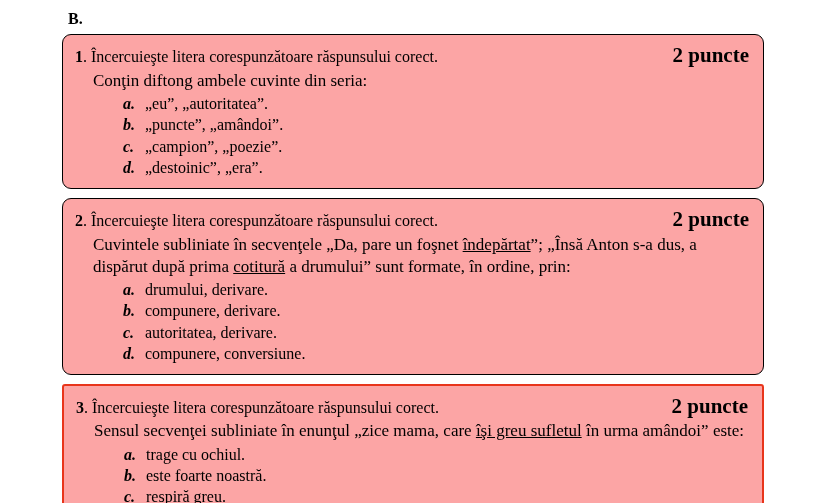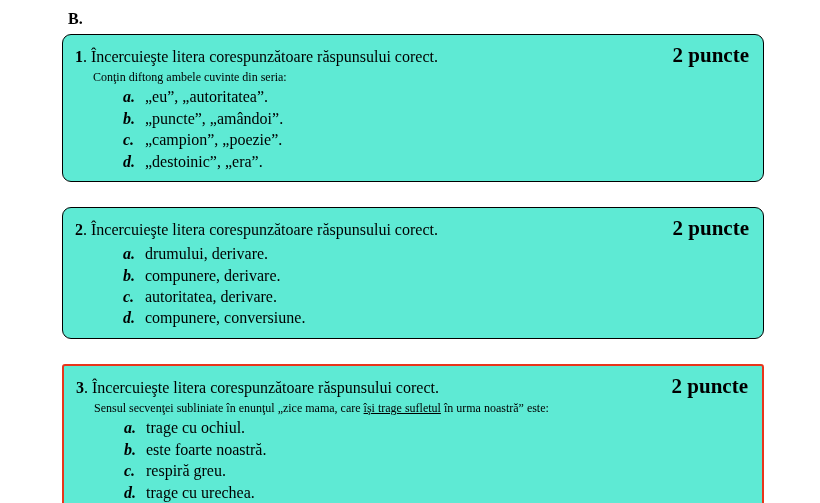--- a/index.html
+++ b/index.html
@@ -25,22 +25,22 @@
     font-weight: bold;
     font-size: 16px;
     margin: 4px 0 6px 6px;
     letter-spacing: 0.2px;
   }
   .qbox {
     border: 1.4px solid #000000;
     border-radius: 9px;
     box-sizing: border-box;
     padding: 7px 14px 9px 12px;
-    margin-bottom: 25px;
-    background: #5eead4;
+    margin-bottom: 9px;
+    background: #fca5a5;
   }
   .qbox.highlight {
     border: 2.2px solid #e8351b;
     border-radius: 3px;
   }
   .qhead {
     display: flex;
     justify-content: space-between;
     align-items: baseline;
     font-size: 16px;
@@ -52,21 +52,21 @@
   .qnum {
     font-weight: bold;
   }
   .points {
     font-weight: bold;
     font-size: 21px;
     white-space: nowrap;
     padding-left: 16px;
   }
   .qstem {
-    font-size: 12px;
+    font-size: 17px;
     line-height: 1.3;
     margin: 1px 0 1px 18px;
     text-indent: 0;
   }
   .qstem .u {
     text-decoration: underline;
   }
   .choices {
     margin: 1px 0 0 0;
     padding: 0;
@@ -120,20 +120,21 @@
           <span class="ctext">„destoinic”, „era”.</span>
         </li>
     </ul>
   </div>
 
   <div class="qbox">
     <div class="qhead">
       <div class="qtext"><span class="qnum">2</span><span>. Încercuieşte litera corespunzătoare răspunsului corect.</span></div>
       <div class="points">2 puncte</div>
     </div>
+    <div class="qstem"><span>Cuvintele subliniate în secvenţele „Da, pare un foşnet </span><span class="u">îndepărtat</span><span>”; „Însă Anton s-a dus, a dispărut după prima </span><span class="u">cotitură</span><span> a drumului” sunt formate, în ordine, prin:</span></div>
     <ul class="choices">
       <li>
           <span class="letter">a.</span>
           <span class="ctext">drumului, derivare.</span>
         </li>
       <li>
           <span class="letter">b.</span>
           <span class="ctext">compunere, derivare.</span>
         </li>
       <li>
@@ -145,21 +146,21 @@
           <span class="ctext">compunere, conversiune.</span>
         </li>
     </ul>
   </div>
 
   <div class="qbox highlight">
     <div class="qhead">
       <div class="qtext"><span class="qnum">3</span><span>. Încercuieşte litera corespunzătoare răspunsului corect.</span></div>
       <div class="points">2 puncte</div>
     </div>
-    <div class="qstem"><span>Sensul secvenţei subliniate în enunţul „zice mama, care </span><span class="u">îşi trage sufletul</span><span> în urma noastră” este:</span></div>
+    <div class="qstem"><span>Sensul secvenţei subliniate în enunţul „zice mama, care </span><span class="u">îşi greu sufletul</span><span> în urma amândoi” este:</span></div>
     <ul class="choices">
       <li>
           <span class="letter">a.</span>
           <span class="ctext">trage cu ochiul.</span>
         </li>
       <li>
           <span class="letter">b.</span>
           <span class="ctext">este foarte noastră.</span>
         </li>
       <li>

